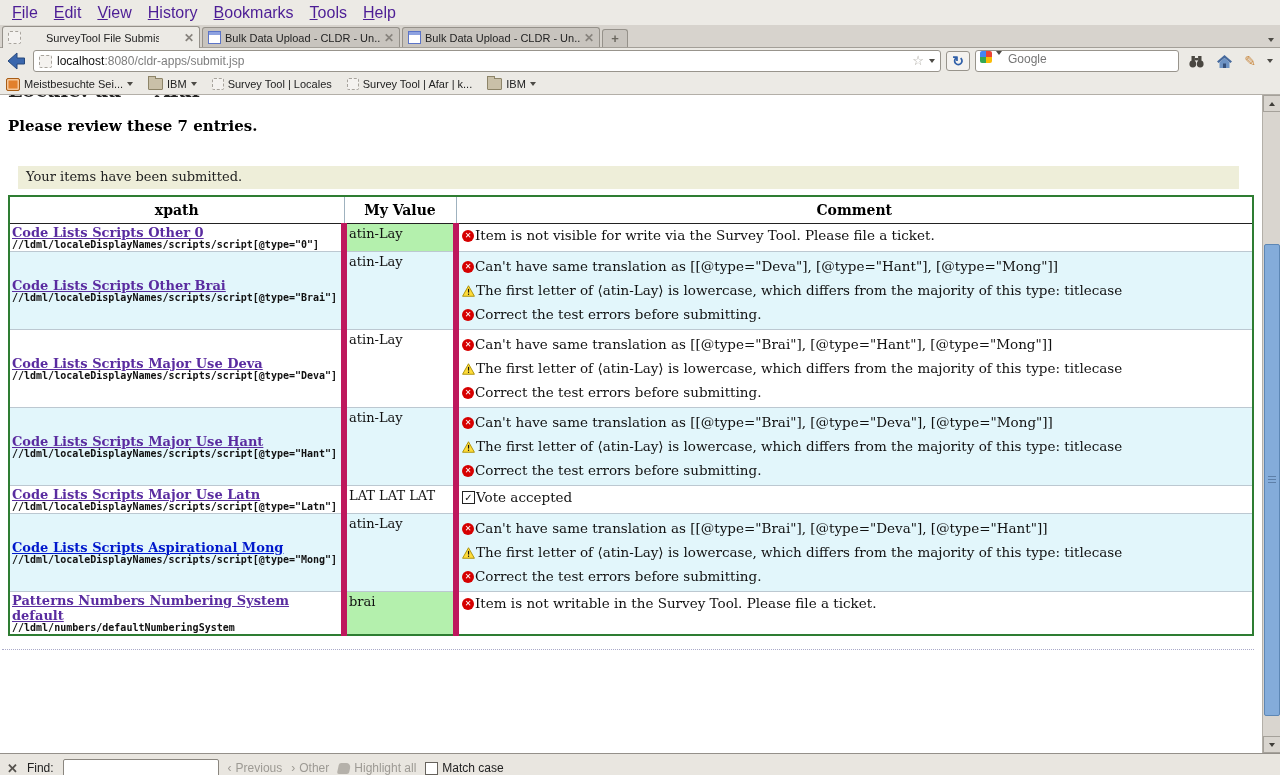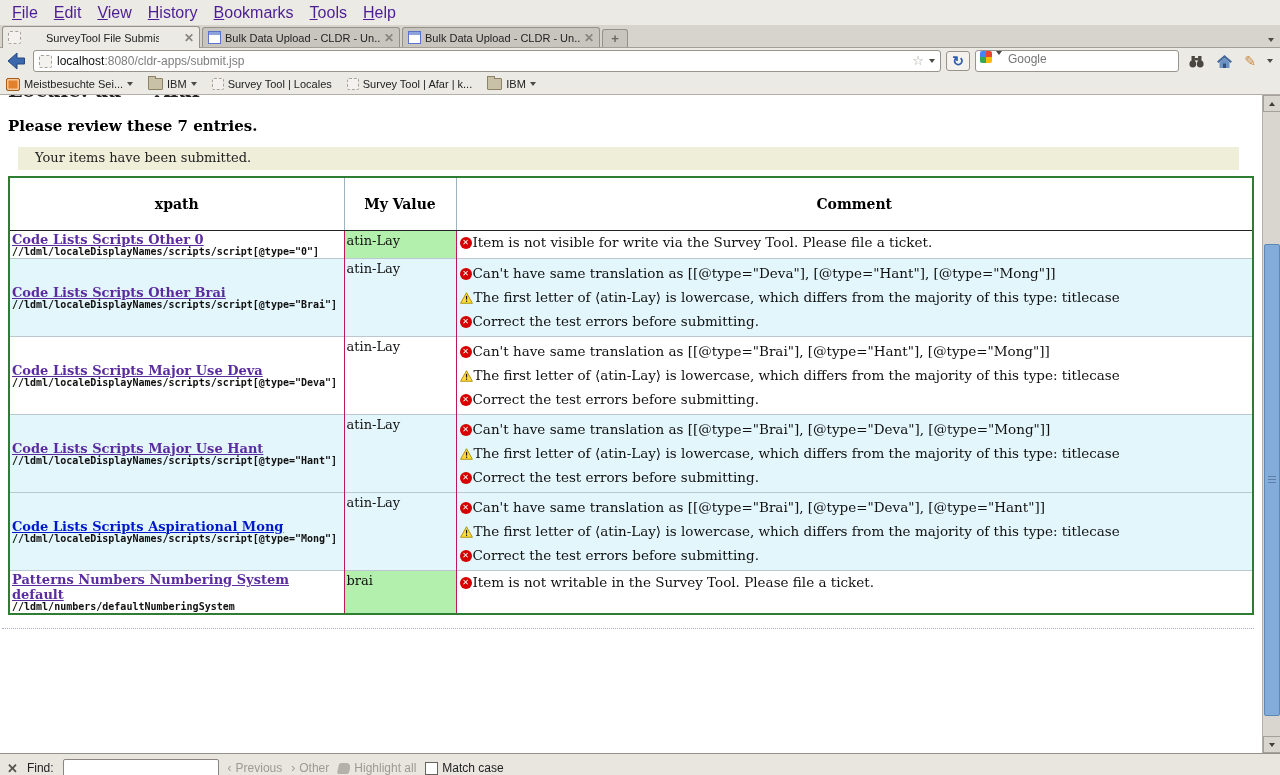--- a/index.html
+++ b/index.html
@@ -46,27 +46,27 @@
   .bm-ic-folder{width:13px;height:10px;background:#c9c0a8;border:1px solid #8d8468;border-radius:1px;position:relative;}
   .bm-ic-folder::before{content:"";position:absolute;left:-1px;top:-3px;width:6px;height:2px;background:#c9c0a8;border:1px solid #8d8468;border-bottom:none;}
   .bm-ic-dashed{width:10px;height:10px;border:1px dashed #a7a39c;border-radius:2px;background:#f4f2ef;}
 
   
   .content{position:relative;height:658px;background:#fff;overflow:hidden;}
   .content-inner{margin-right:17px;}
   .sliver{height:6px;overflow:hidden;margin-left:8px;}
   .sliver div{font-family:"DejaVu Serif",serif;font-weight:bold;font-size:20px;margin-top:-17px;color:#222;}
   .review{font-family:"DejaVu Serif",serif;font-weight:bold;font-size:15px;margin:16px 8px 0 8px;color:#000;}
-  .notice{margin:12px 24px 0 18px;background:#eeeed9;padding:3px 8px 4px 17px;font-family:"DejaVu Serif",serif;font-size:13px;color:#222;line-height:16px;}
+  .notice{margin:31px 24px 0 18px;background:#eeeed9;padding:3px 8px 4px 8px;font-family:"DejaVu Serif",serif;font-size:13px;color:#222;line-height:16px;}
   .notice a{color:#5a2ca0;}
 
   table.review-table{margin:6px 0 0 8px;width:1246px;border-collapse:collapse;table-layout:fixed;border:2px solid #2e7d32;font-family:"DejaVu Serif",serif;}
-  .review-table th{font-size:14px;font-weight:bold;background:#fff;border-bottom:1px solid #222;border-left:1px solid #9fb2bf;padding:18px 0;color:#000;}
+  .review-table th{font-size:14px;font-weight:bold;background:#fff;border-bottom:1px solid #222;border-left:1px solid #9fb2bf;padding:5px 0;color:#000;}
   .review-table th:first-child{border-left:none;}
-  .review-table td{border-left:1px solid #be185d;border-top:1px solid #bcc8d1;vertical-align:top;color:#111;}
+  .review-table td{border-left:6px solid #be185d;border-top:1px solid #bcc8d1;vertical-align:top;color:#111;}
   .review-table td:first-child{border-left:none;}
   tr.tint td{background:#e2f6fb;}
   td.xcell{vertical-align:middle;padding:1px 2px;}
   .xlink{display:block;font-weight:bold;font-size:13px;line-height:15px;color:#0018cc;text-decoration:underline;}
   .xlink.visited{color:#5a2ca0;}
   .xcode{font-family:"DejaVu Sans Mono",monospace;font-weight:bold;font-size:10px;line-height:10px;color:#111;white-space:nowrap;}
   td.vcell{font-size:13px;padding:2px 1px 0 2px;line-height:15px;}
   td.vcell.hl{background:#b4f0ad !important;}
   td.ccell{font-size:13.5px;padding:0 0 0 3px;}
   .cline{display:flex;align-items:center;gap:1px;margin:5px 0;line-height:19px;white-space:nowrap;}
@@ -307,20 +307,33 @@
                   </svg>
                 </span>
                 <span>The first letter of ⟨atin-Lay⟩ is lowercase, which differs from the majority of this type: titlecase</span>
               </div>
               <div class="cline">
                 <span class="ic ic-error">✕</span>
                 <span>Correct the test errors before submitting.</span>
               </div>
             </td>
           </tr>
+          <tr>
+            <td class="xcell">
+              <a class="xlink visited" href="#">Code Lists Scripts Major Use Latn</a>
+              <div class="xcode">//ldml/localeDisplayNames/scripts/script[@type="Latn"]</div>
+            </td>
+            <td class="vcell">LAT LAT LAT</td>
+            <td class="ccell">
+              <div class="cline single">
+                <span class="ic ic-check">✓</span>
+                <span>Vote accepted</span>
+              </div>
+            </td>
+          </tr>
           <tr class="tint">
             <td class="xcell">
               <a class="xlink" href="#">Code Lists Scripts Aspirational Mong</a>
               <div class="xcode">//ldml/localeDisplayNames/scripts/script[@type="Mong"]</div>
             </td>
             <td class="vcell">atin-Lay</td>
             <td class="ccell">
               <div class="cline">
                 <span class="ic ic-error">✕</span>
                 <span>Can't have same translation as [[@type="Brai"], [@type="Deva"], [@type="Hant"]]</span>

